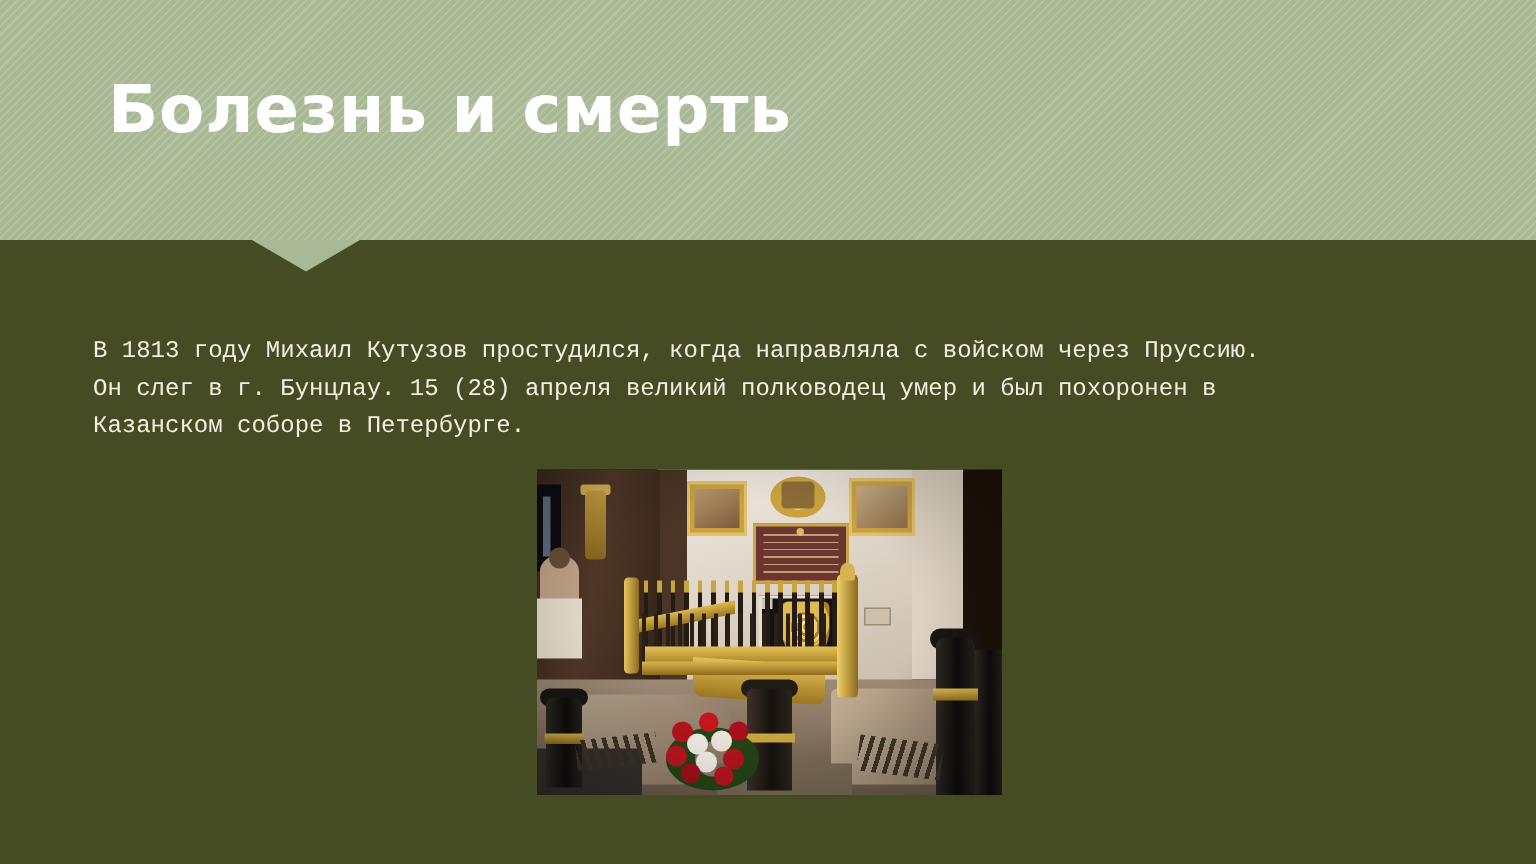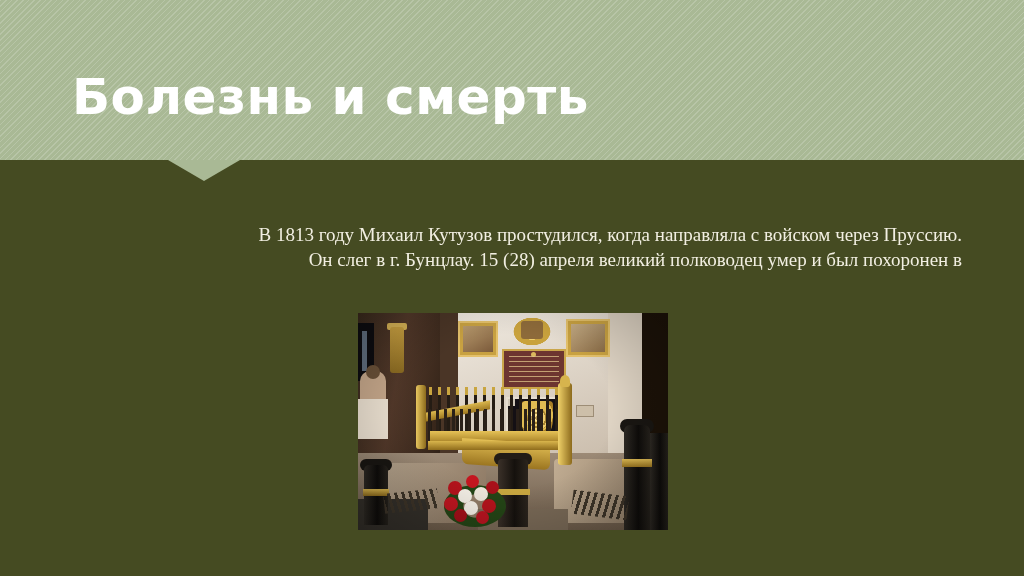--- a/index.html
+++ b/index.html
@@ -16,40 +16,40 @@
     position:absolute;left:0;top:0;width:1024px;height:160px;
     background-color:#a9b995;
     background-image:repeating-linear-gradient(
         135deg,
         rgba(255,255,255,.17) 0px,
         rgba(255,255,255,.17) 1px,
         rgba(255,255,255,0) 1px,
         rgba(255,255,255,0) 4px);
   }
   .banner-title{
-    position:absolute;left:72px;top:68px;
-    font-size:50px;font-weight:700;color:#ffffff;
+    position:absolute;left:72px;top:48px;
+    font-size:44px;font-weight:700;color:#ffffff;
     letter-spacing:.5px;white-space:nowrap;
     font-family:"DejaVu Sans", sans-serif;
   }
   .notch{
     position:absolute;left:168px;top:160px;
     width:0;height:0;
     border-left:36px solid transparent;
     border-right:36px solid transparent;
     border-top:21px solid #a9b995;
   }
 
   
   .body-text{
     position:absolute;left:62px;top:222px;width:900px;
-    text-align:right;
+    text-align:left;
     color:#f2efe2;
-    font-size:19px;line-height:25px;
-    font-family:Liberation Serif, serif;
+    font-size:16px;line-height:25px;
+    font-family:Liberation Mono, monospace;
     font-weight:400;
   }
   .body-text .ln{display:block;white-space:nowrap;}
 
   
   .photo{
     position:absolute;left:358px;top:313px;width:310px;height:217px;
     overflow:hidden;background:#1c1208;
   }
   .ph{position:absolute;}
@@ -199,20 +199,21 @@
 <div id="slide">
 
   <div class="banner">
     <div class="banner-title">Болезнь и смерть</div>
   </div>
   <div class="notch"></div>
 
   <div class="body-text">
     <span class="ln">В 1813 году Михаил Кутузов простудился, когда направляла с войском через Пруссию.</span>
     <span class="ln">Он слег в г. Бунцлау. 15 (28) апреля великий полководец умер и был похоронен в</span>
+    <span class="ln">Казанском соборе в Петербурге.</span>
   </div>
 
   <div class="photo">
     <div class="ph wall"></div>
     <div class="ph wall-shadow"></div>
     <div class="ph wall-r"></div>
     <div class="ph pier"></div>
     <div class="ph pier2"></div>
     <div class="ph slot"></div>
     <div class="ph slot2"></div>

